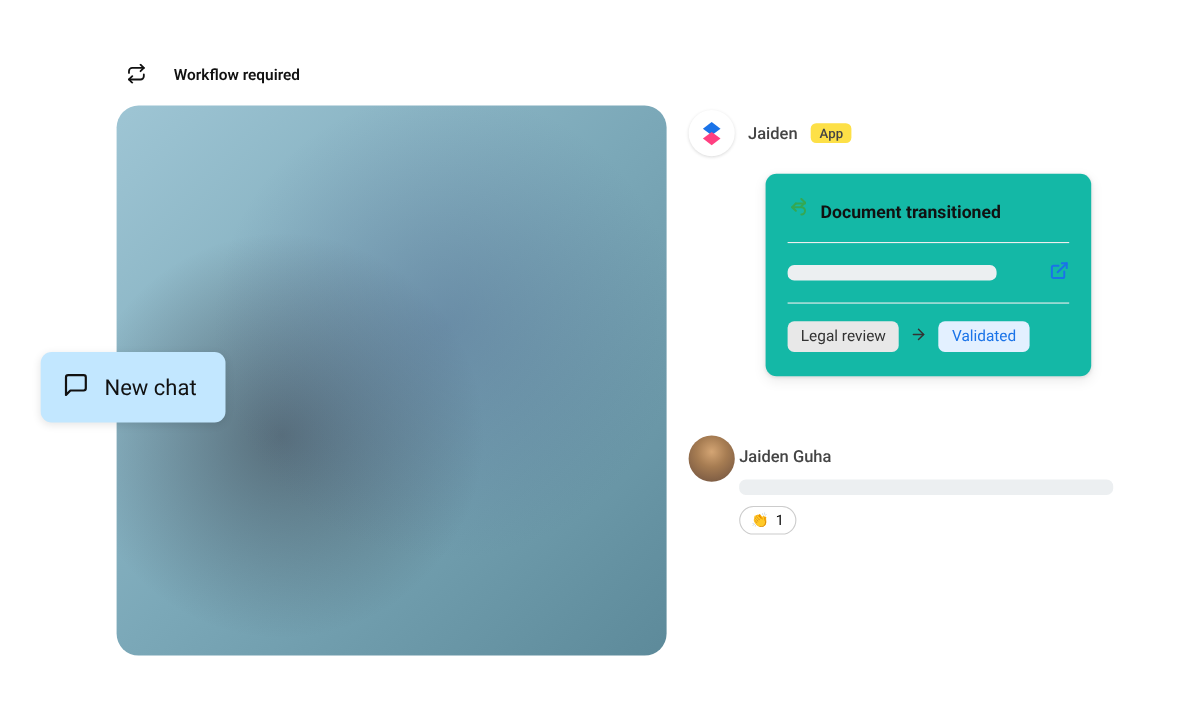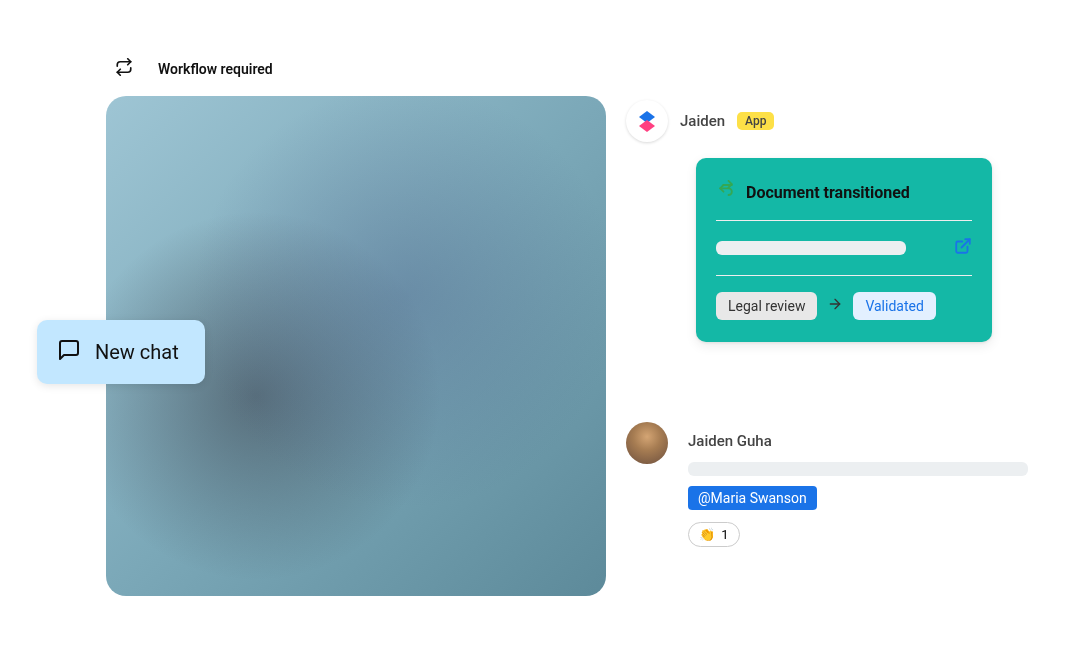--- a/index.html
+++ b/index.html
@@ -123,24 +123,24 @@
   .chip {
     padding: 6px 12px;
     border-radius: 6px;
     font-size: 14px;
   }
   .chip-gray { background: #e8e8e8; color: #333; }
   .chip-blue { background: #e3f0ff; color: #1a73e8; }
 
   .message-block {
     position: absolute;
-    top: 422px;
+    top: 396px;
     left: 626px;
     display: flex;
-    gap: 20px;
+    gap: 4px;
     width: 420px;
   }
   .avatar {
     width: 42px;
     height: 42px;
     border-radius: 50%;
     background: radial-gradient(circle at 50% 35%, #d4a574 0%, #a67c52 40%, #6b4e3d 100%);
     flex-shrink: 0;
   }
   .message-content { flex: 1; }
@@ -242,21 +242,18 @@
     </span>
     <span class="chip chip-blue">Validated</span>
   </div>
 </div>
 
 <div class="message-block">
   <div class="avatar"></div>
   <div class="message-content">
     <div class="author-name">Jaiden Guha</div>
     <div class="message-placeholder"></div>
-    <div>
-      <span class="mention-chip">@Maria Swanson</span>
-    </div>
     <div class="reaction-pill">
       <span>👏</span>
       <span>1</span>
     </div>
   </div>
 </div>
 
 </body></html>

